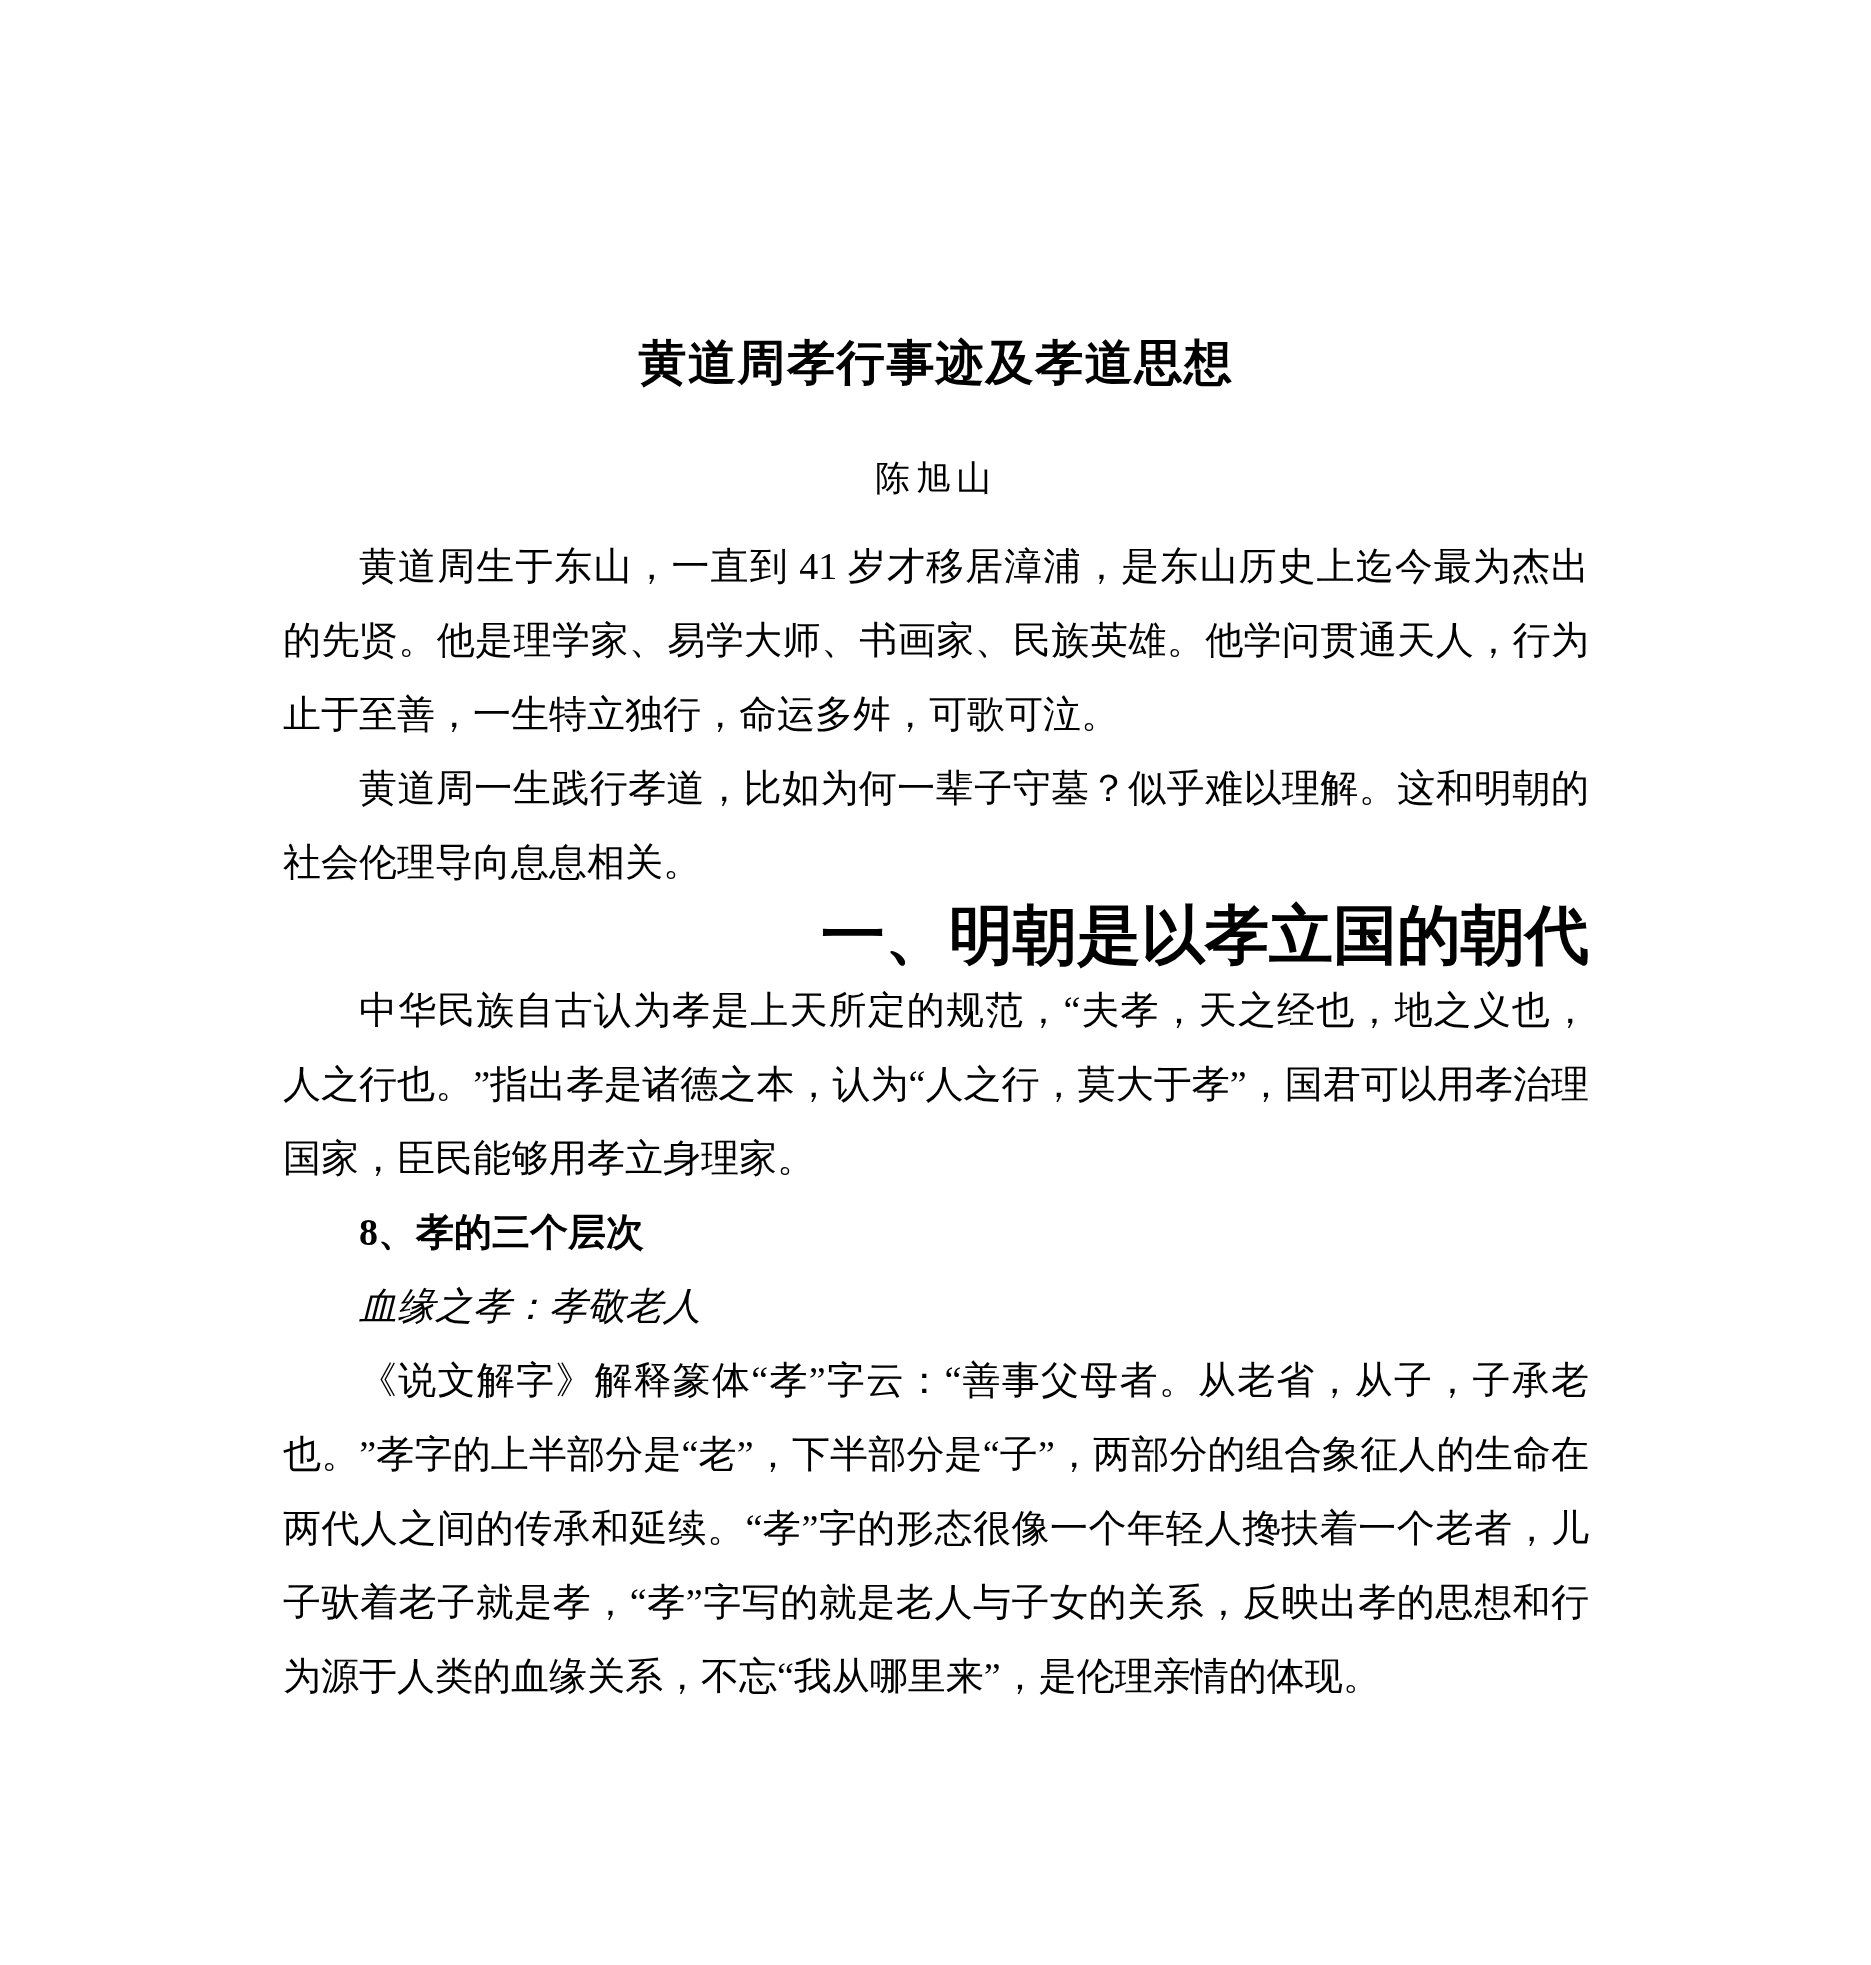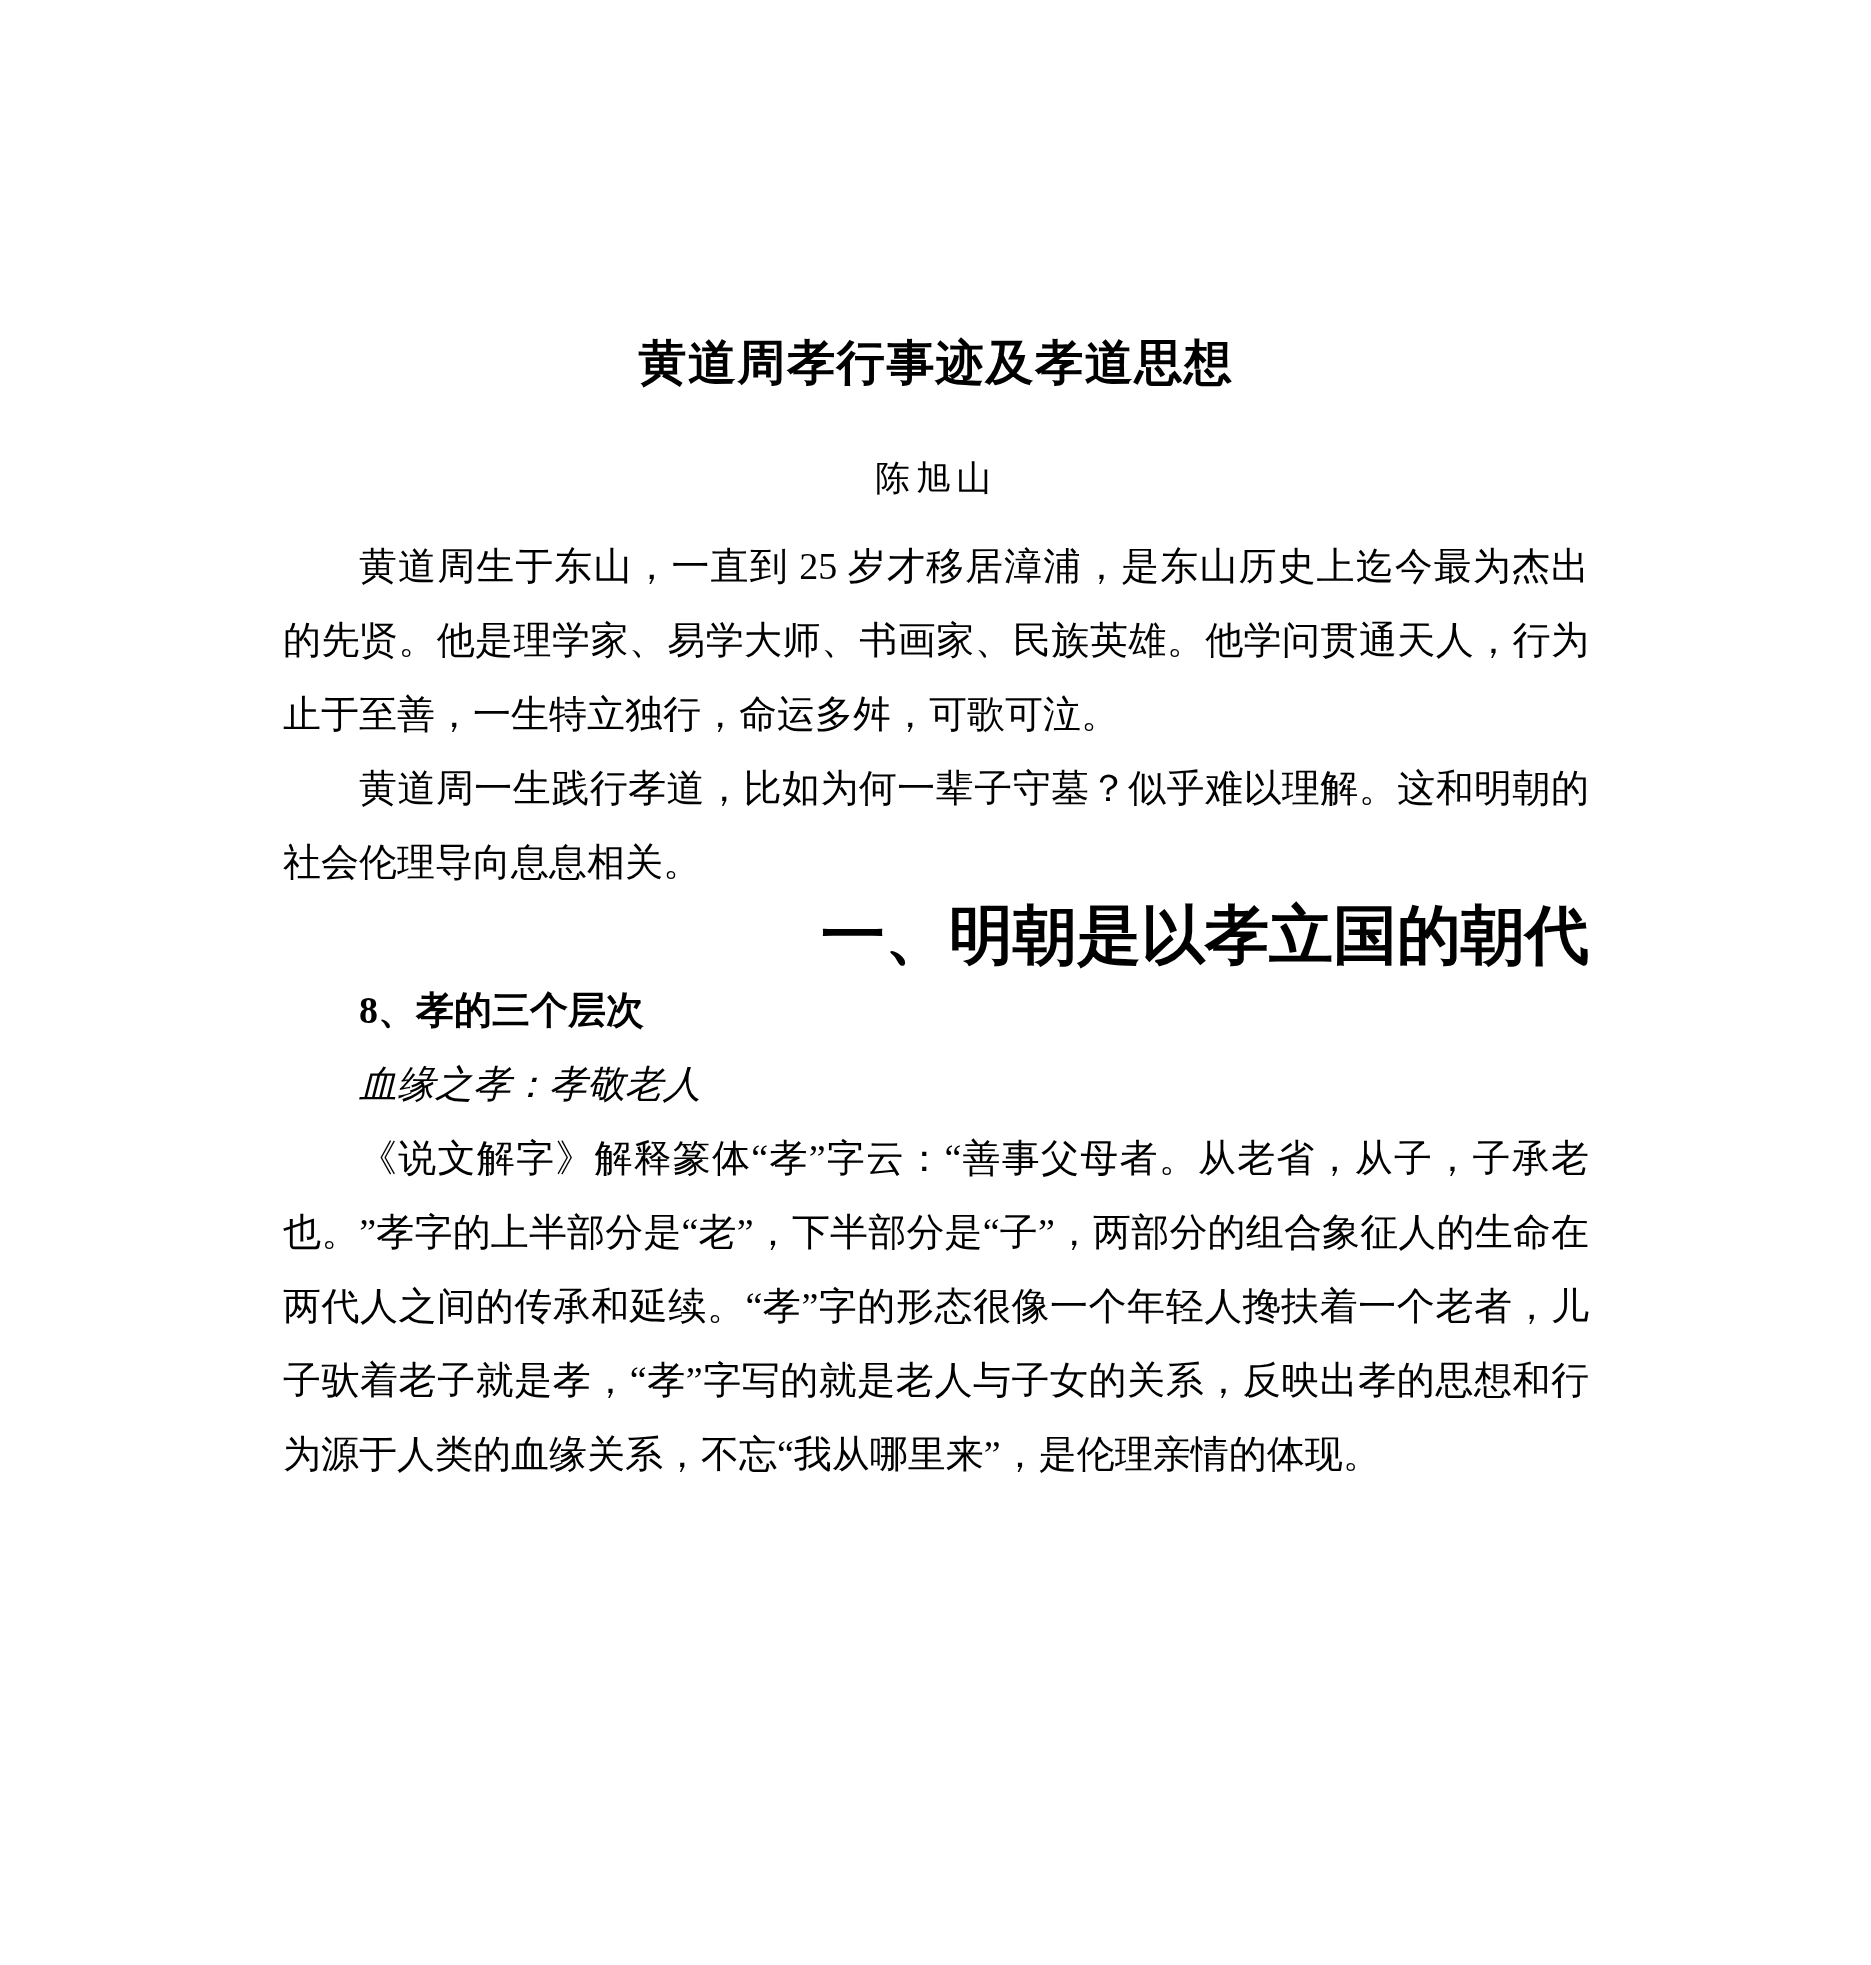--- a/index.html
+++ b/index.html
@@ -70,26 +70,27 @@
 <body>
 
 <div class="page">
 
   <h1 class="doc-title">黄道周孝行事迹及孝道思想</h1>
 
   <div class="doc-author">陈旭山</div>
 
   <div class="doc-body">
 
-    <p class="para">黄道周生于东山，一直到 25 岁才移居漳浦，是东山历史上迄今最为杰出的先贤。他是理学家、易学大师、书画家、民族英雄。他学问贯通天人，行为止于至善，一生特立独行，命运多舛，可歌可泣。</p>
+    <p class="para">黄道周生于东山，一直到 41 岁才移居漳浦，是东山历史上迄今最为杰出的先贤。他是理学家、易学大师、书画家、民族英雄。他学问贯通天人，行为止于至善，一生特立独行，命运多舛，可歌可泣。</p>
 
     <p class="para">黄道周一生践行孝道，比如为何一辈子守墓？似乎难以理解。这和明朝的社会伦理导向息息相关。</p>
 
     <h2 class="section-heading">一、明朝是以孝立国的朝代</h2>
 
+    <p class="para">中华民族自古认为孝是上天所定的规范，“夫孝，天之经也，地之义也，人之行也。”指出孝是诸德之本，认为“人之行，莫大于孝”，国君可以用孝治理国家，臣民能够用孝立身理家。</p>
 
 
     <h3 class="subsection-heading">8、孝的三个层次</h3>
 
 
     <p class="plain-line">血缘之孝：孝敬老人</p>
 
     <p class="para">《说文解字》解释篆体“孝”字云：“善事父母者。从老省，从子，子承老也。”孝字的上半部分是“老”，下半部分是“子”，两部分的组合象征人的生命在两代人之间的传承和延续。“孝”字的形态很像一个年轻人搀扶着一个老者，儿子驮着老子就是孝，“孝”字写的就是老人与子女的关系，反映出孝的思想和行为源于人类的血缘关系，不忘“我从哪里来”，是伦理亲情的体现。</p>
 
   </div>

